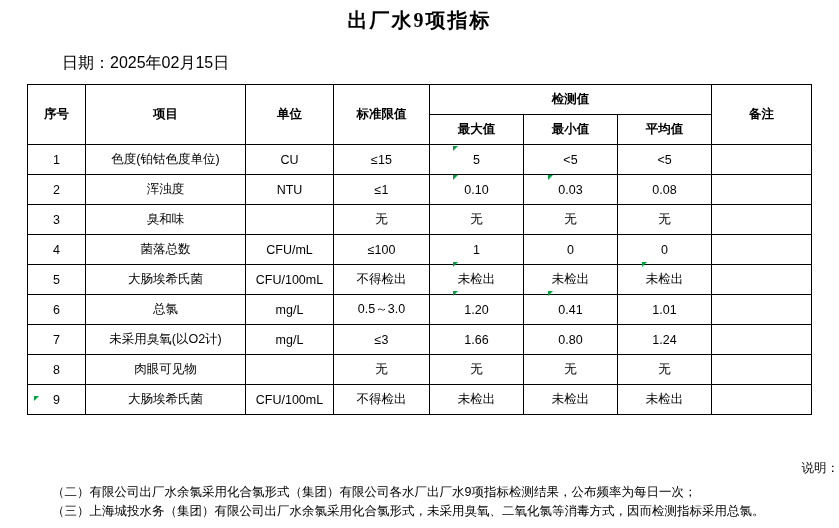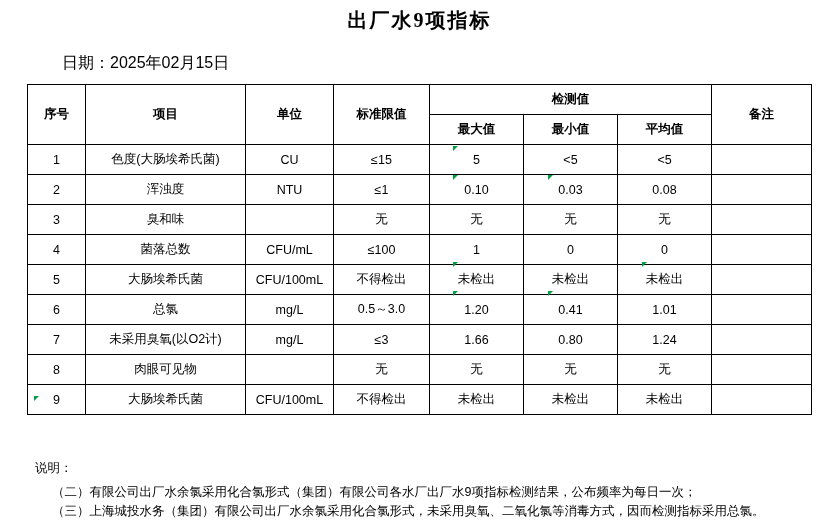--- a/index.html
+++ b/index.html
@@ -67,20 +67,21 @@
   }
   .notes {
     margin-left: 27px;
     margin-top: 44px;
     font-size: 12.5px;
     line-height: 19px;
   }
   .notes .note-title {
     margin-bottom: 5px;
     margin-left: 8px;
+    text-align: right;
   }
   .notes .note-line {
     margin-left: 25px;
   }
   .green-mark {
     position: absolute;
     width: 0;
     height: 0;
     border-left: 5px solid #00a040;
     border-bottom: 5px solid transparent;
@@ -125,21 +126,21 @@
       </tr>
       <tr>
         <th>最大值</th>
         <th>最小值</th>
         <th>平均值</th>
       </tr>
     </thead>
     <tbody>
       <tr>
         <td>1</td>
-        <td class="left-cell">色度(大肠埃希氏菌)</td>
+        <td class="left-cell">色度(铂钴色度单位)</td>
         <td class="left-cell">CU</td>
         <td class="left-cell">≤15</td>
         <td>5</td>
         <td>&lt;5</td>
         <td>&lt;5</td>
         <td></td>
       </tr>
       <tr>
         <td>2</td>
         <td class="left-cell">浑浊度</td>

